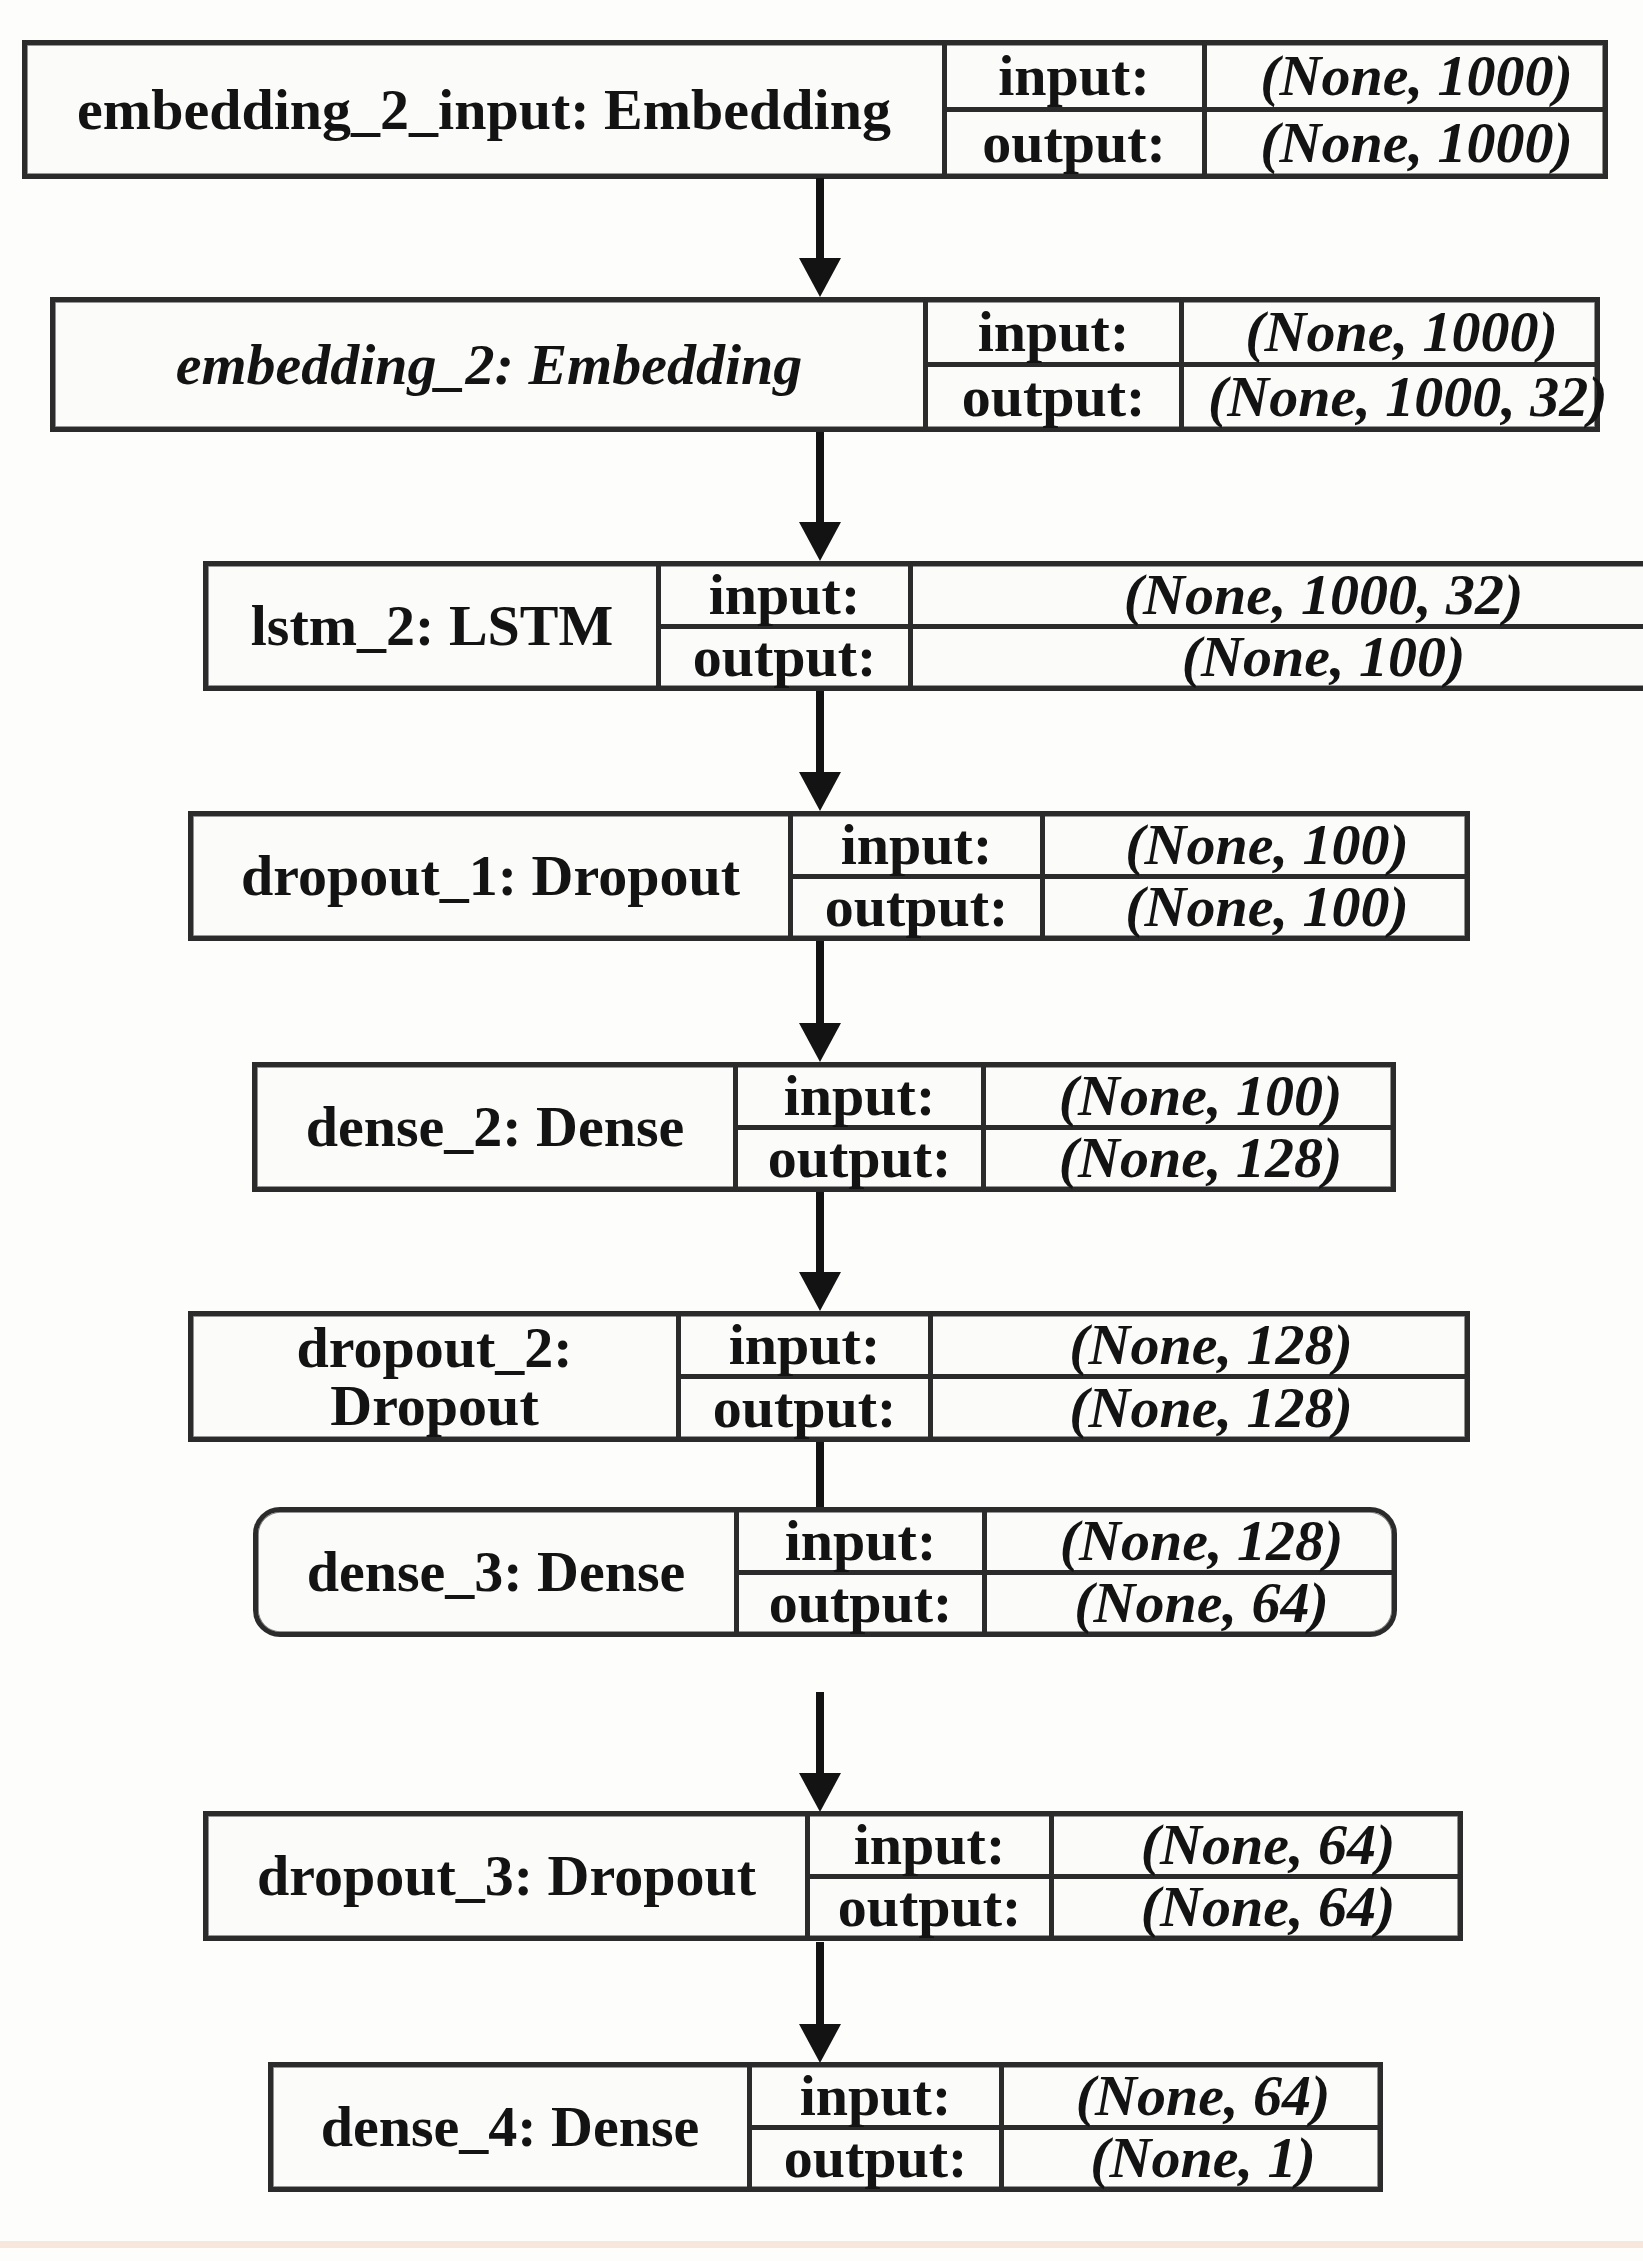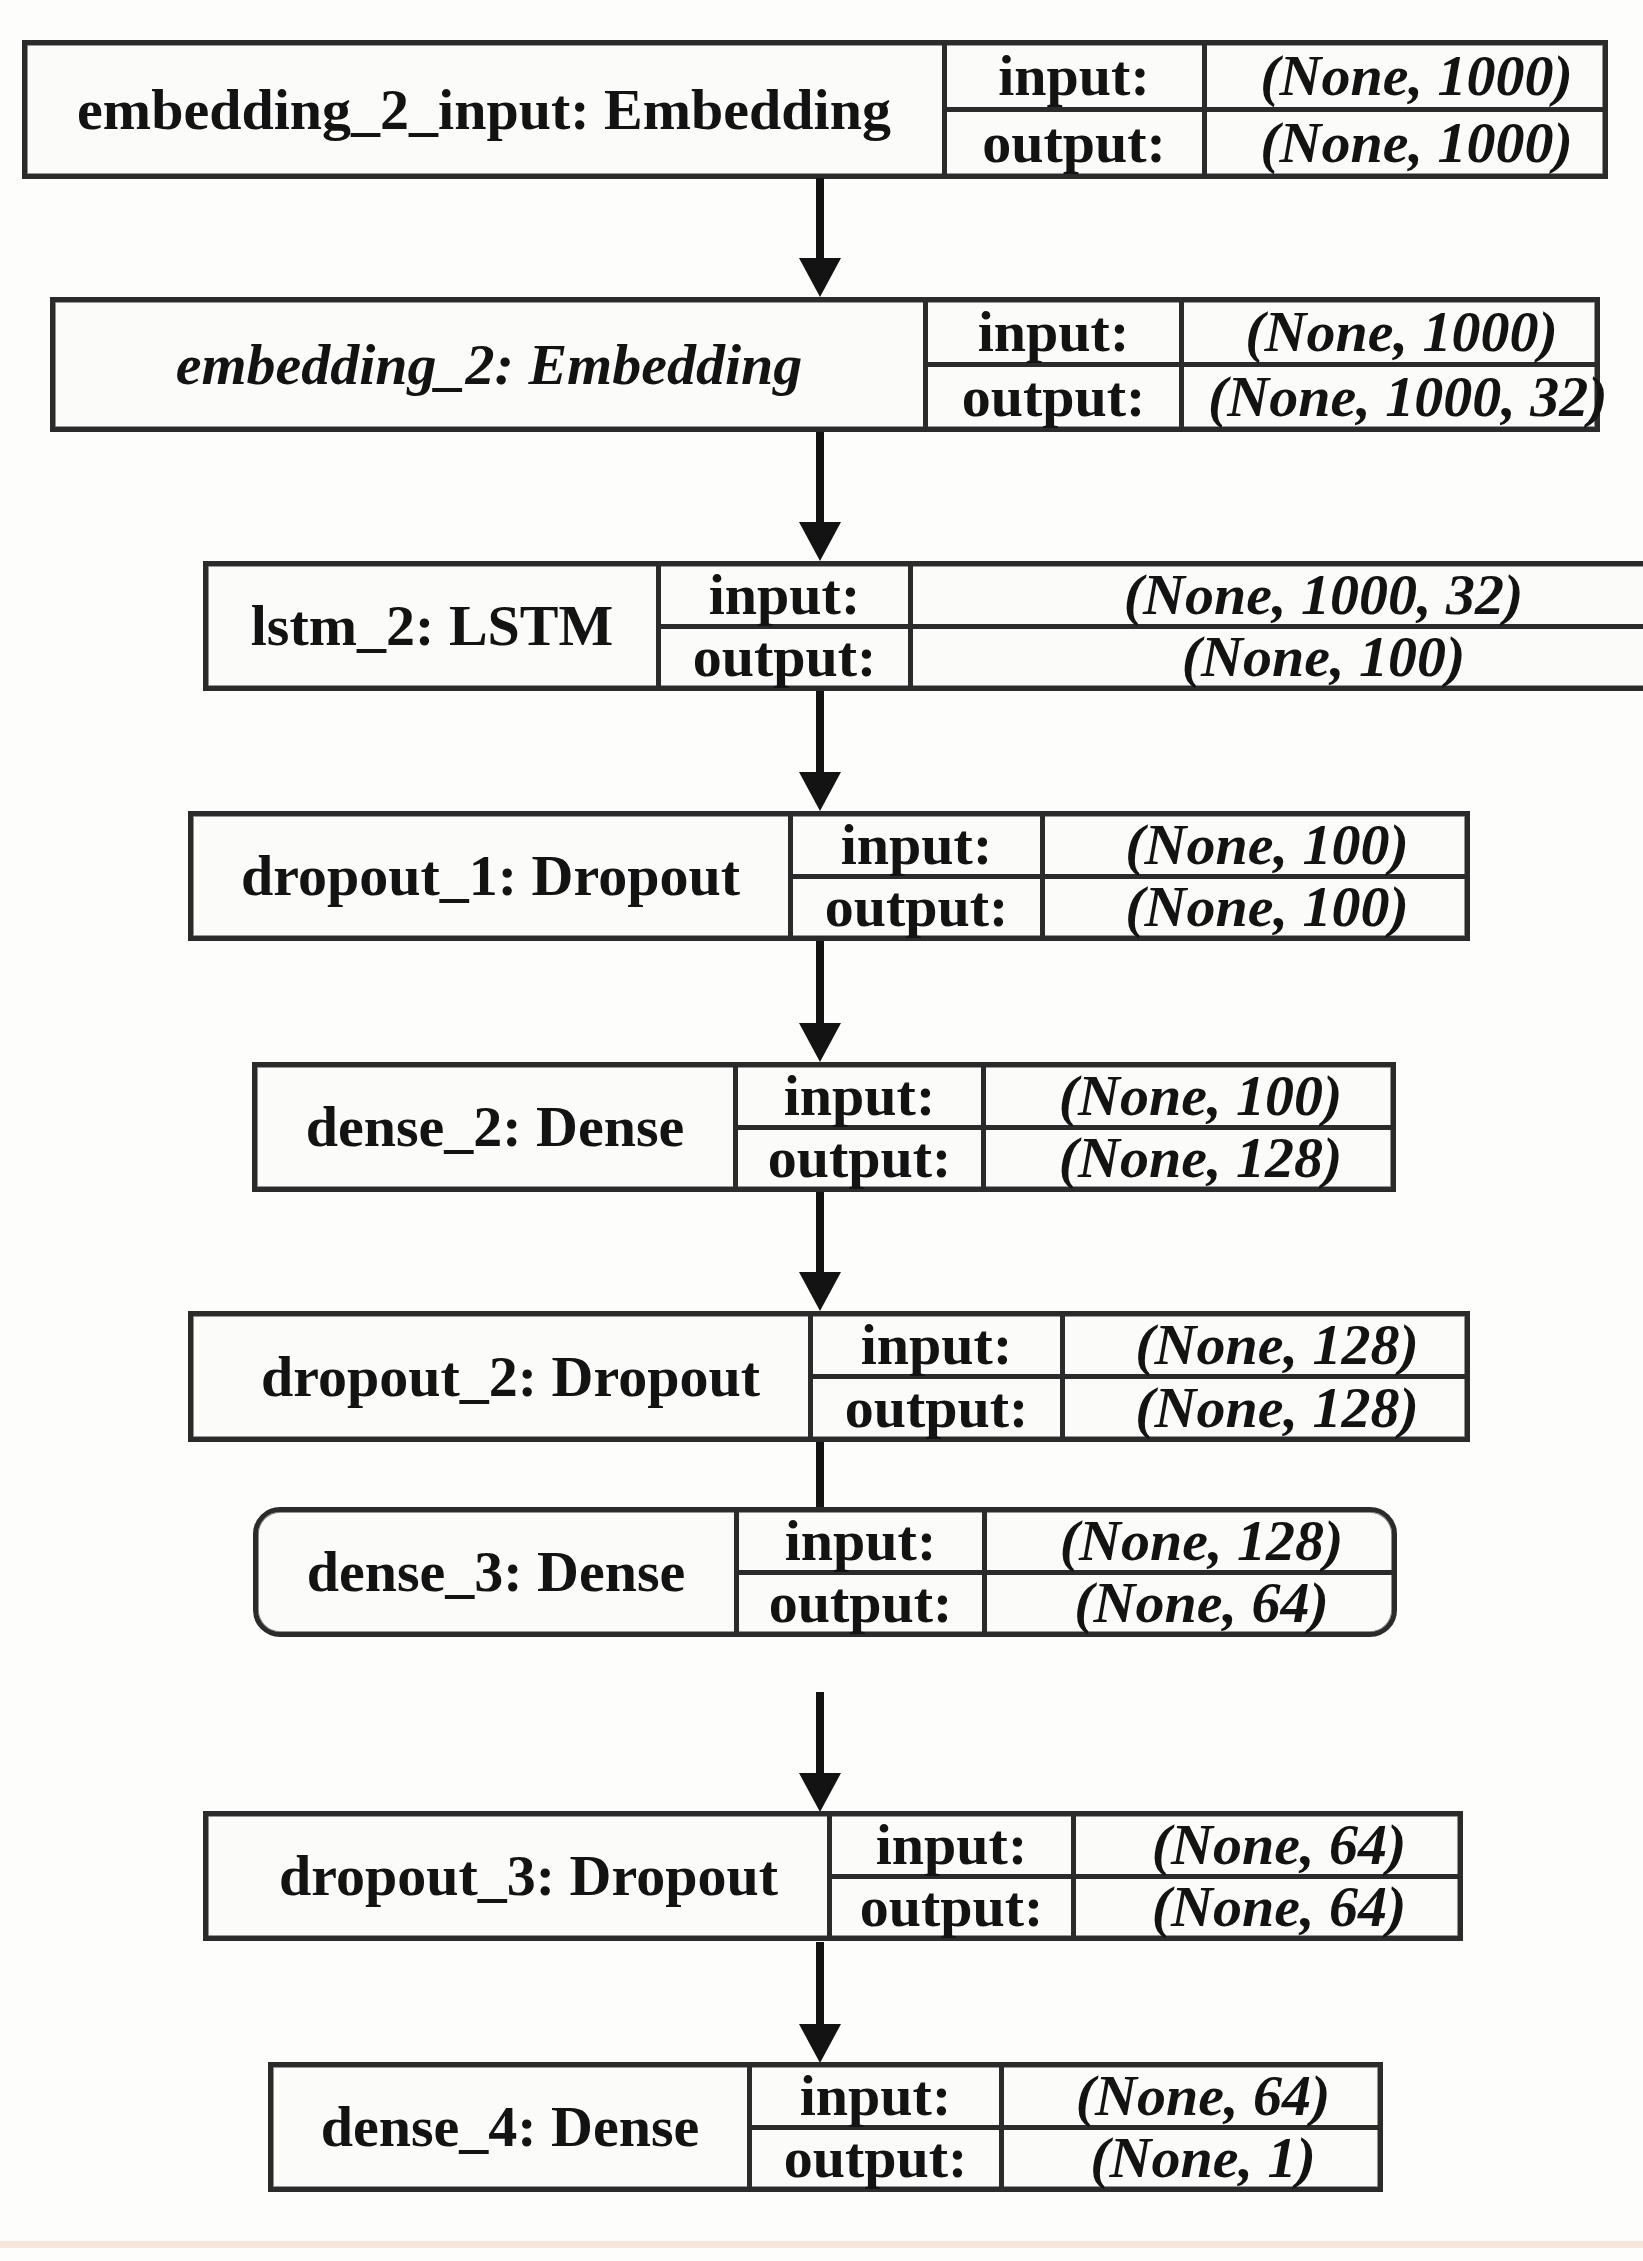--- a/index.html
+++ b/index.html
@@ -159,21 +159,21 @@
       </div>
     </div>
   </div>
 
   <div class="arrow" style="left:797px; top:1192px; height:119px;">
     <div class="arrow-shaft"></div>
     <div class="arrowhead"></div>
   </div>
 
   <div class="node" style="left:188px; top:1311px; width:1282px; height:131px;">
-    <div class="name-cell" style="width:600px;margin-left:20px;">dropout_2: Dropout</div>
+    <div class="name-cell" style="width:488px;">dropout_2: Dropout</div>
     <div class="io">
       <div class="io-row input-row">
         <div class="io-label" style="width:252px;">input:</div>
         <div class="io-value">(None, 128)</div>
       </div>
       <div class="io-row">
         <div class="io-label" style="width:252px;">output:</div>
         <div class="io-value">(None, 128)</div>
       </div>
     </div>
@@ -196,21 +196,21 @@
         <div class="io-value">(None, 64)</div>
       </div>
     </div>
   </div>
 
   <div class="arrow" style="left:797px; top:1692px; height:120px;">
     <div class="arrow-shaft"></div>
     <div class="arrowhead"></div>
   </div>
 
-  <div class="node" style="left:203px; top:1811px; width:1260px; height:130px;padding-left:22px;">
+  <div class="node" style="left:203px; top:1811px; width:1260px; height:130px;">
     <div class="name-cell" style="width:602px;">dropout_3: Dropout</div>
     <div class="io">
       <div class="io-row input-row">
         <div class="io-label" style="width:244px;">input:</div>
         <div class="io-value">(None, 64)</div>
       </div>
       <div class="io-row">
         <div class="io-label" style="width:244px;">output:</div>
         <div class="io-value">(None, 64)</div>
       </div>

